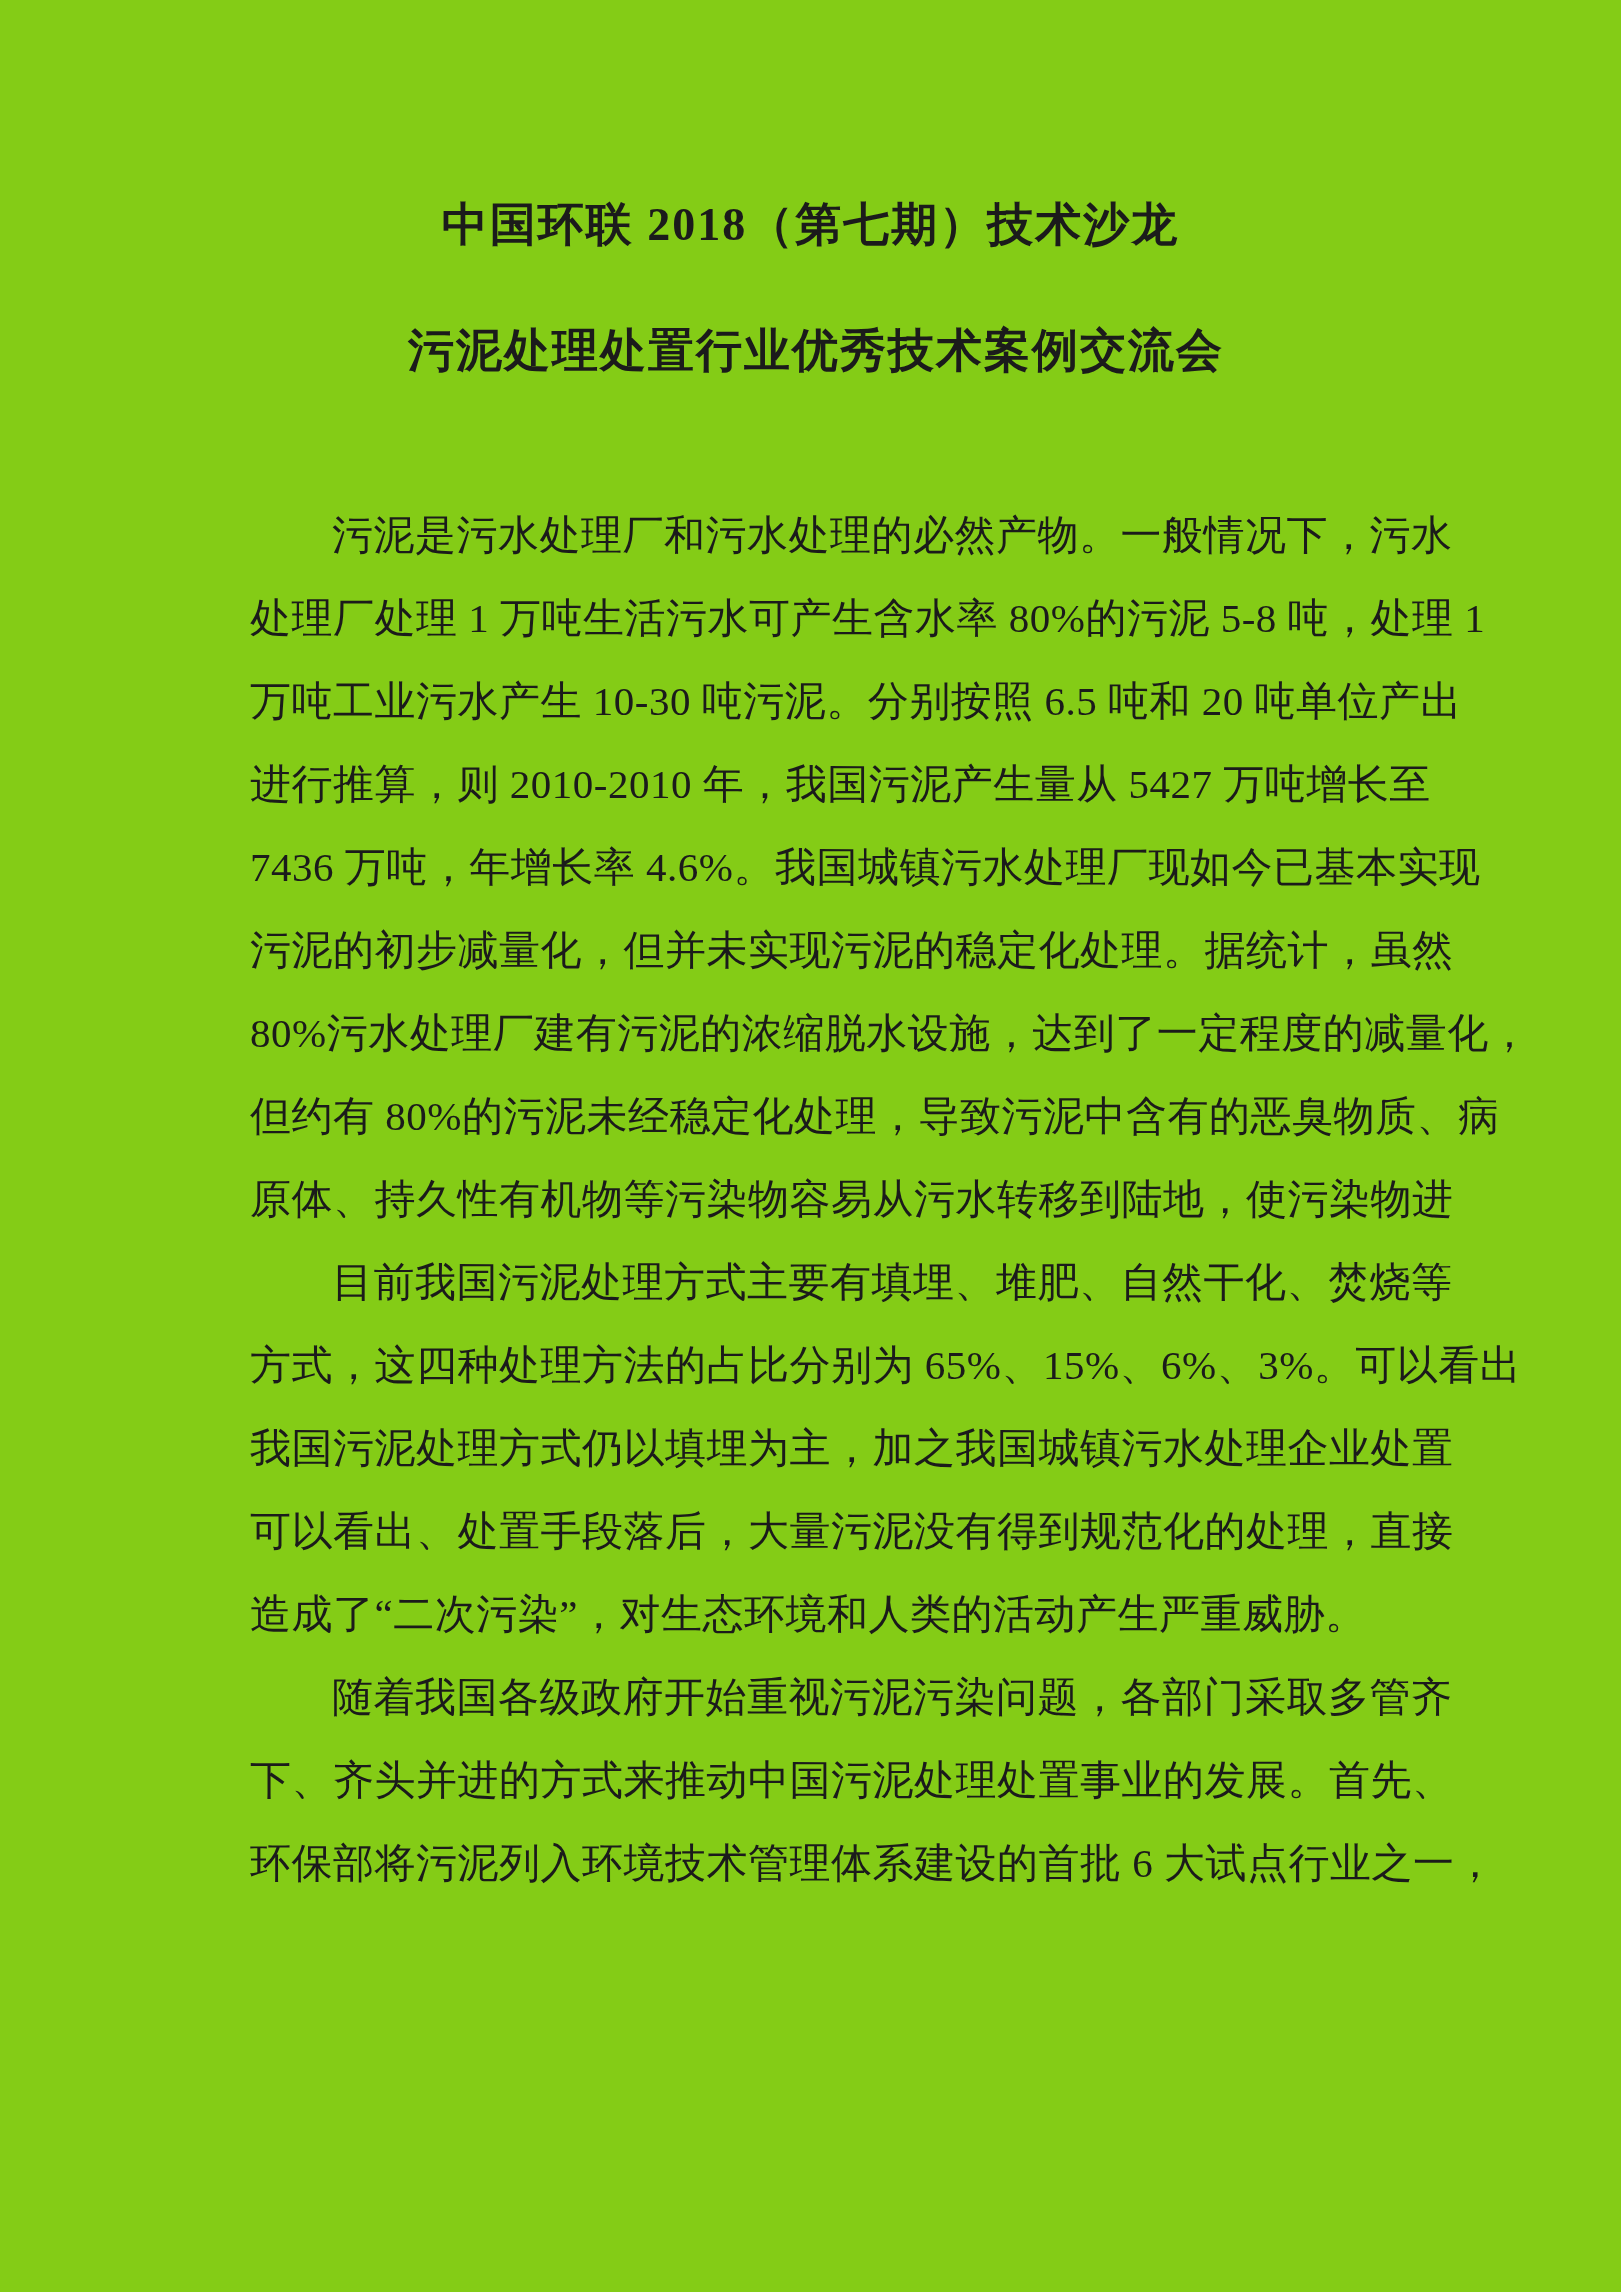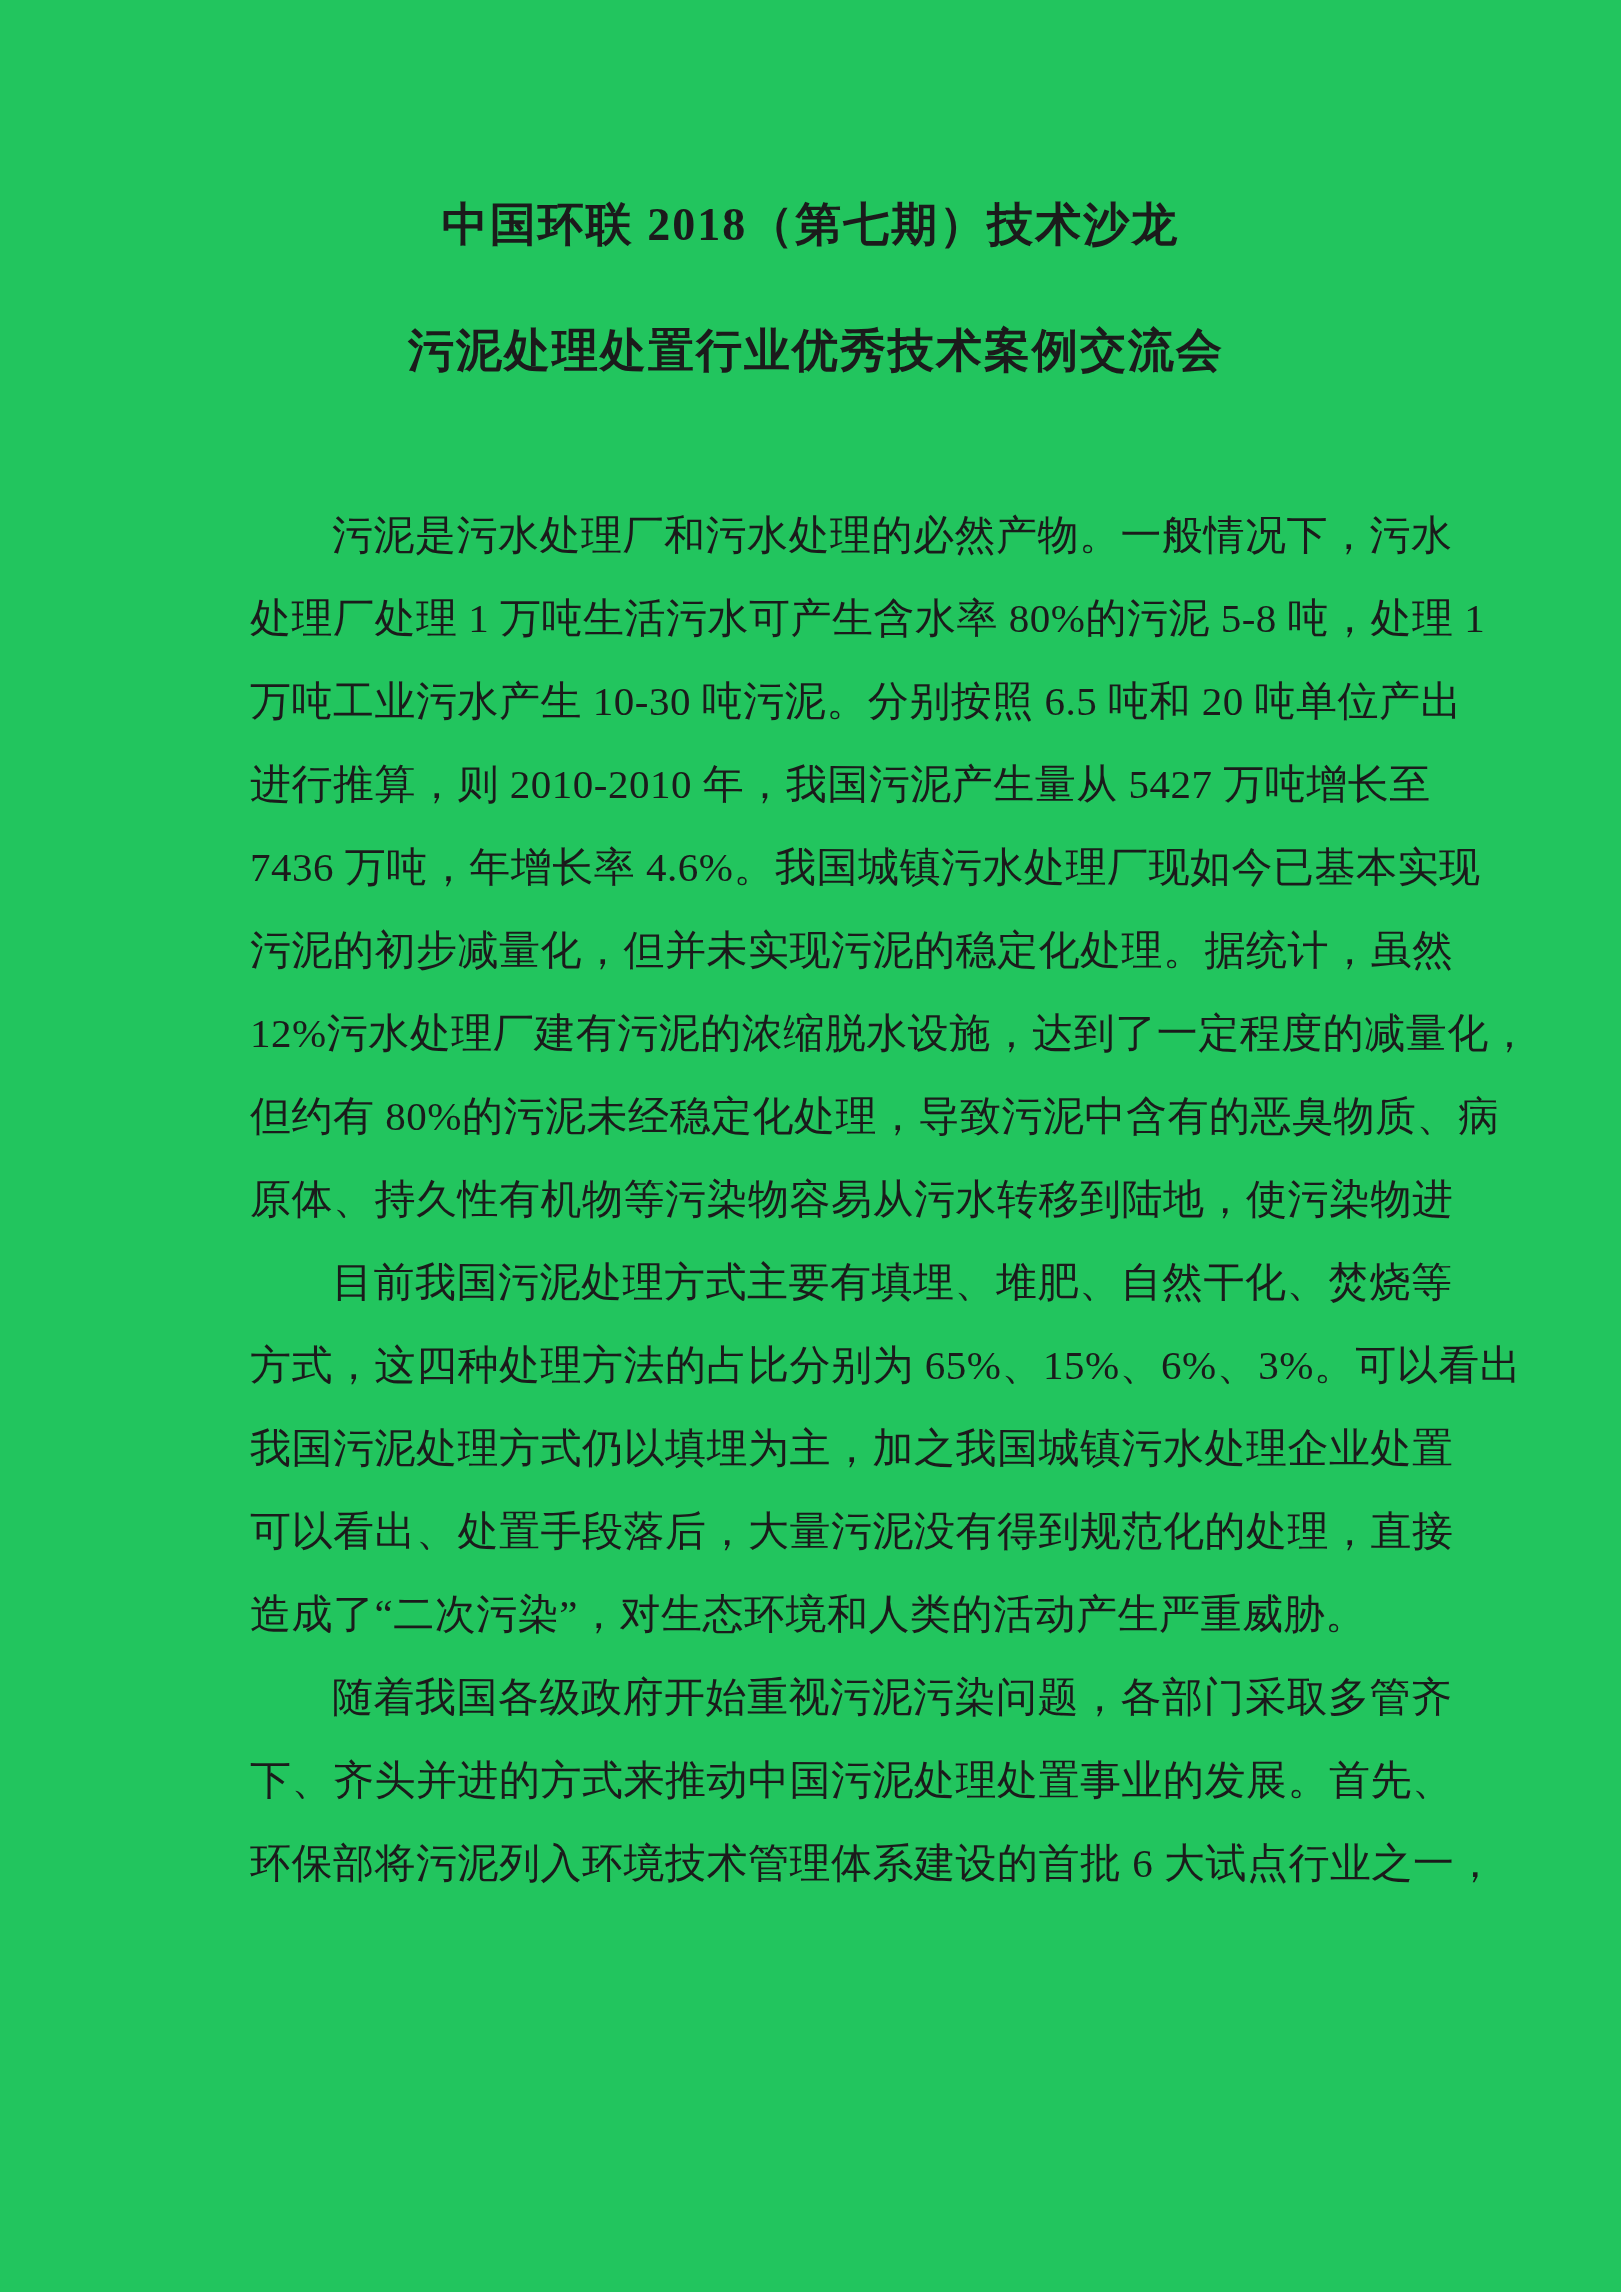--- a/index.html
+++ b/index.html
@@ -5,21 +5,21 @@
   html, body {
     margin: 0;
     padding: 0;
     background: #ffffff;
   }
   .doc-page {
     position: relative;
     width: 1621px;
     height: 2293px;
     margin: 0 auto;
-    background: #22c55e;
+    background: #84cc16;
     color: #1b1b1b;
     font-family: "Liberation Serif", "DejaVu Serif", serif;
     overflow: hidden;
     box-sizing: border-box;
   }
   .title-block {
     padding-top: 202px;
     text-align: center;
   }
   .doc-title {
@@ -63,21 +63,21 @@
 
   <div class="body-block">
 
     <div>
       <div class="text-line first">污泥是污水处理厂和污水处理的必然产物。一般情况下，污水</div>
       <div class="text-line">处理厂处理 1 万吨生活污水可产生含水率 80%的污泥 5-8 吨，处理 1</div>
       <div class="text-line">万吨工业污水产生 10-30 吨污泥。分别按照 6.5 吨和 20 吨单位产出</div>
       <div class="text-line">进行推算，则 2010-2010 年，我国污泥产生量从 5427 万吨增长至</div>
       <div class="text-line">7436 万吨，年增长率 4.6%。我国城镇污水处理厂现如今已基本实现</div>
       <div class="text-line">污泥的初步减量化，但并未实现污泥的稳定化处理。据统计，虽然</div>
-      <div class="text-line">12%污水处理厂建有污泥的浓缩脱水设施，达到了一定程度的减量化，</div>
+      <div class="text-line">80%污水处理厂建有污泥的浓缩脱水设施，达到了一定程度的减量化，</div>
       <div class="text-line">但约有 80%的污泥未经稳定化处理，导致污泥中含有的恶臭物质、病</div>
       <div class="text-line">原体、持久性有机物等污染物容易从污水转移到陆地，使污染物进</div>
     </div>
 
     <div>
       <div class="text-line first">目前我国污泥处理方式主要有填埋、堆肥、自然干化、焚烧等</div>
       <div class="text-line">方式，这四种处理方法的占比分别为 65%、15%、6%、3%。可以看出</div>
       <div class="text-line">我国污泥处理方式仍以填埋为主，加之我国城镇污水处理企业处置</div>
       <div class="text-line">可以看出、处置手段落后，大量污泥没有得到规范化的处理，直接</div>
       <div class="text-line para-end">造成了“二次污染”，对生态环境和人类的活动产生严重威胁。</div>

